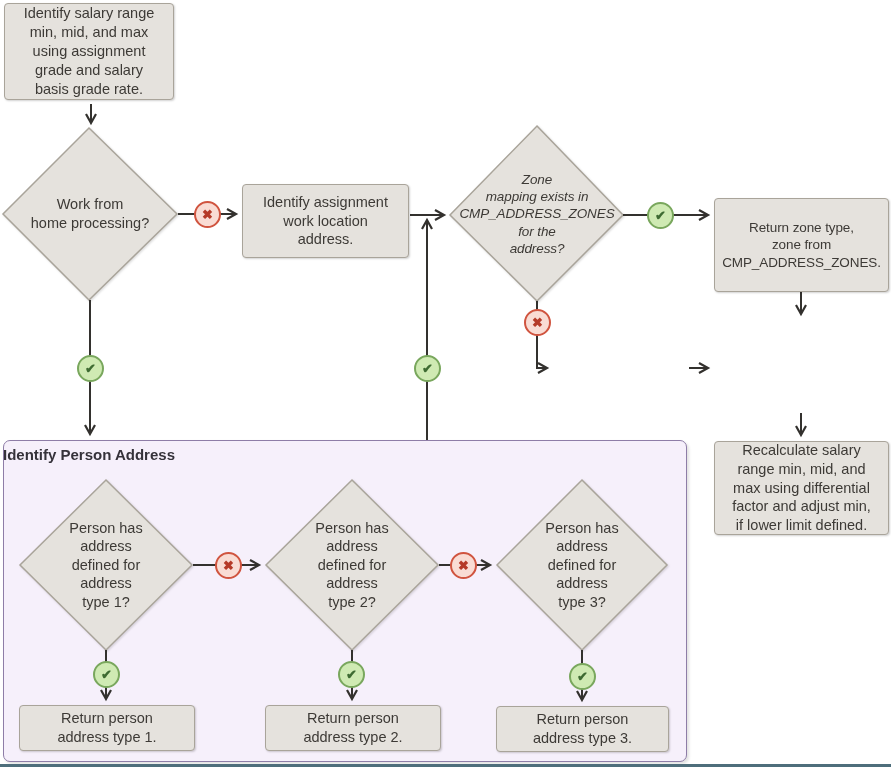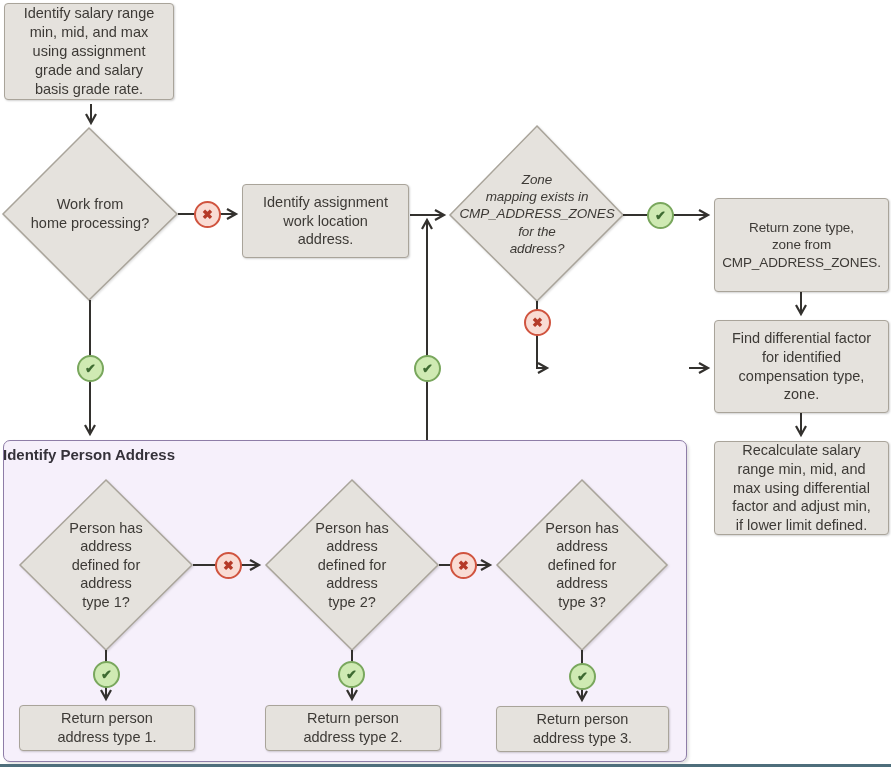--- a/index.html
+++ b/index.html
@@ -91,24 +91,20 @@
 min, mid, and max
 using assignment
 grade and salary
 basis grade rate.</div>
   <div class="node" style="left:242px;top:184px;width:167px;height:74px;">Identify assignment
 work location
 address.</div>
   <div class="node text-s" style="left:714px;top:160px;width:175px;height:94px;margin-top:38px;">Return zone type,
 zone from
 CMP_ADDRESS_ZONES.</div>
-  <div class="node" style="left:714px;top:320px;width:175px;height:93px;">Find differential factor
-for identified
-compensation type,
-zone.</div>
   <div class="node" style="left:714px;top:441px;width:175px;height:94px;">Recalculate salary
 range min, mid, and
 max using differential
 factor and adjust min,
 if lower limit defined.</div>
   <div class="node" style="left:19px;top:705px;width:176px;height:46px;">Return person
 address type 1.</div>
   <div class="node" style="left:265px;top:705px;width:176px;height:46px;">Return person
 address type 2.</div>
   <div class="node" style="left:496px;top:706px;width:173px;height:46px;">Return person

